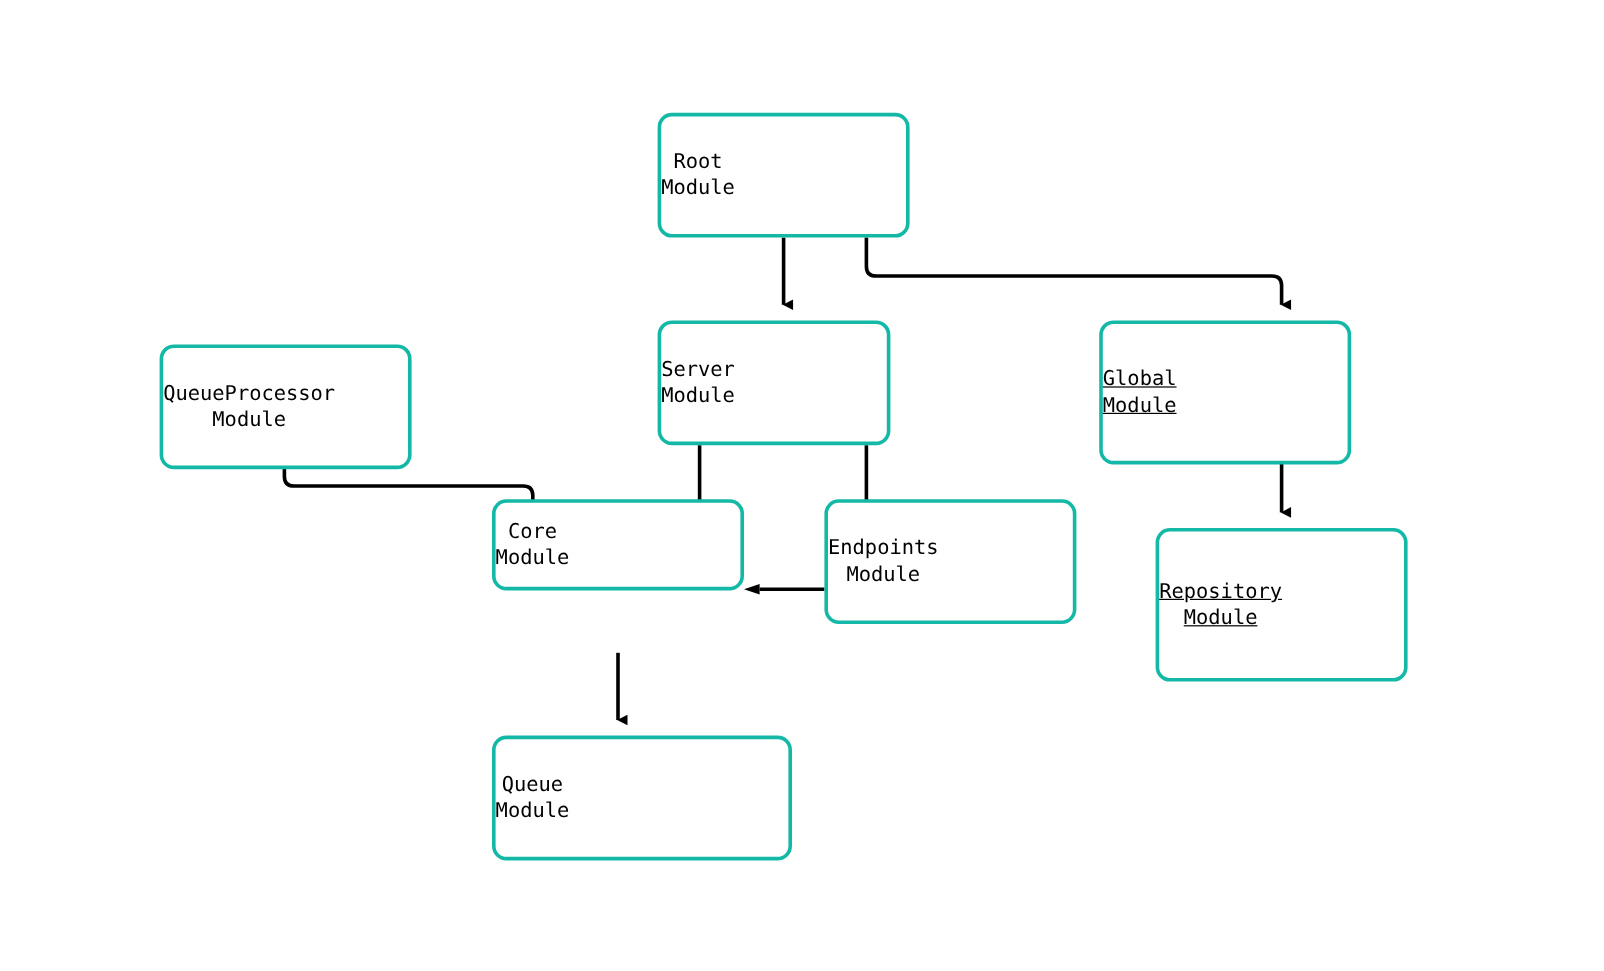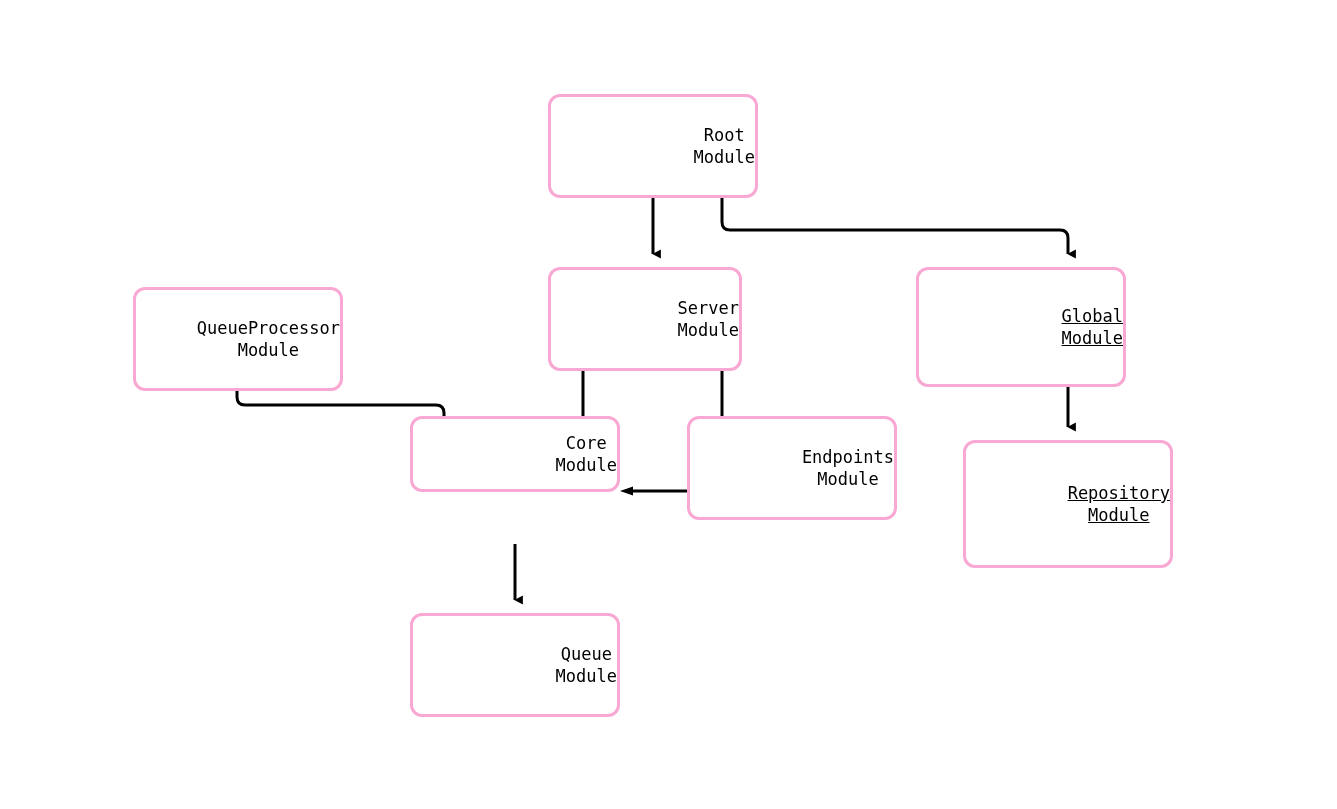--- a/index.html
+++ b/index.html
@@ -18,26 +18,26 @@
   #edge-layer {
     position: absolute;
     left: 0;
     top: 0;
     width: 1337px;
     height: 809px;
   }
   .node {
     position: absolute;
     box-sizing: border-box;
-    border: 3px solid #f9a8d4;
+    border: 3px solid #14b8a6;
     border-radius: 12px;
     background: #ffffff;
     display: flex;
     flex-direction: column;
-    align-items: flex-end;
+    align-items: flex-start;
     justify-content: center;
     z-index: 2;
   }
   .node-label {
     font-family: "DejaVu Sans Mono", "Liberation Mono", monospace;
     font-size: 17px;
     line-height: 22px;
     color: #000000;
     text-align: center;
     white-space: pre;
@@ -96,18 +96,18 @@
   <div class="node" style="left:687px; top:416px; width:210px; height:104px;">
     <div class="node-label">Endpoints
 Module</div>
   </div>
 
   <div class="node" style="left:963px; top:440px; width:210px; height:128px;text-decoration:underline;">
     <div class="node-label">Repository
 Module</div>
   </div>
 
-  <div class="node" style="left:410px; top:613px; width:210px; height:104px;">
+  <div class="node" style="left:410px; top:613px; width:250px; height:104px;">
     <div class="node-label">Queue
 Module</div>
   </div>
 
 </div>
 
 </body></html>

